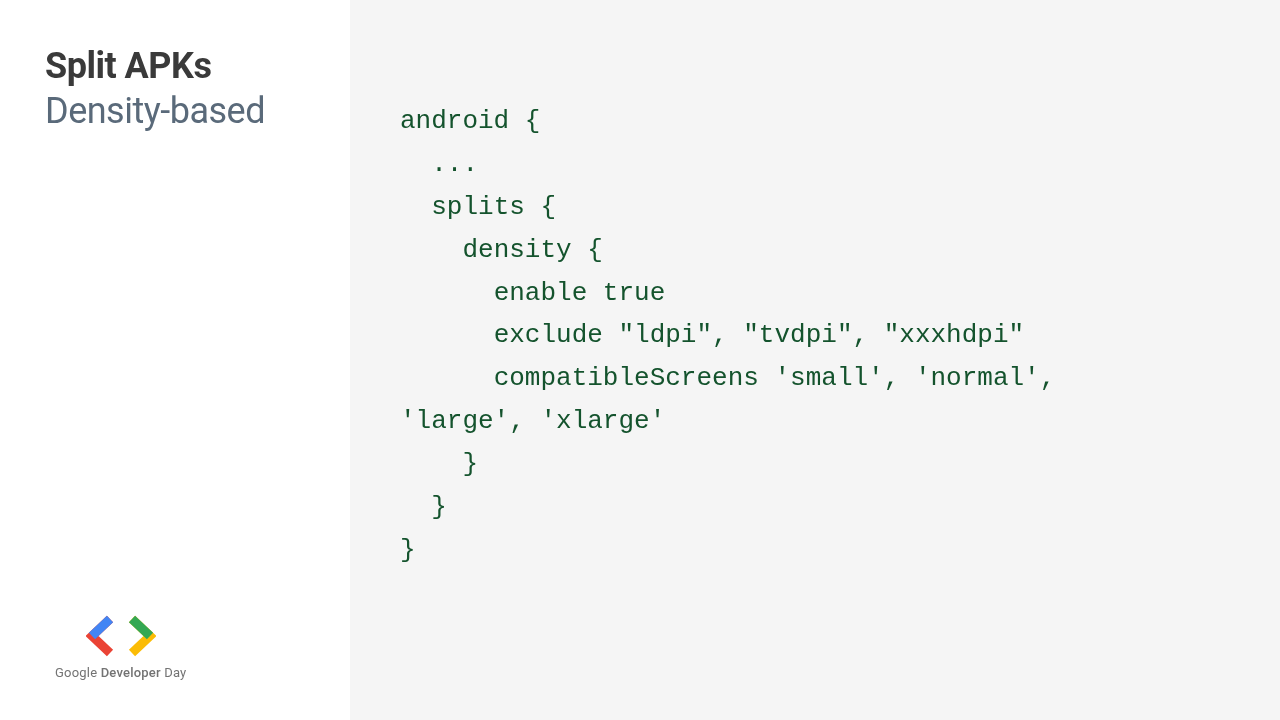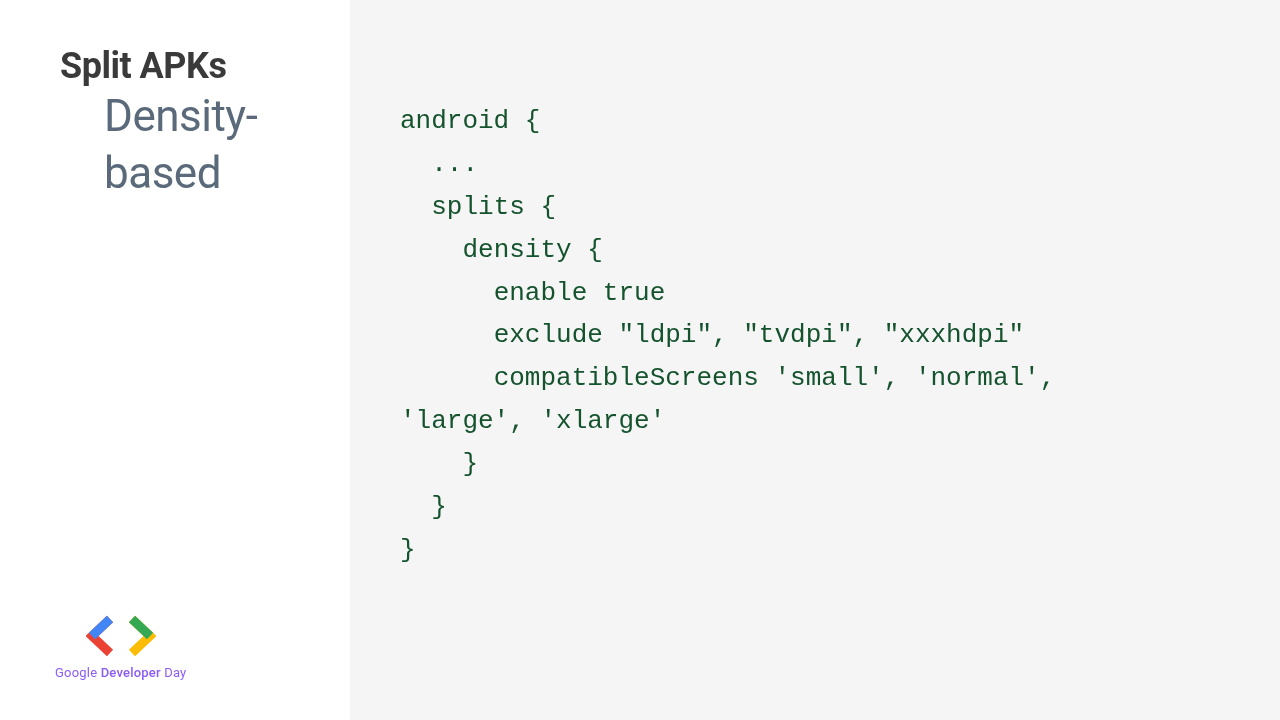--- a/index.html
+++ b/index.html
@@ -7,53 +7,52 @@
       width: 1280px;
       height: 720px;
       display: flex;
       font-family: -apple-system, BlinkMacSystemFont, "Segoe UI", Roboto, Arial, sans-serif;
       overflow: hidden;
     }
     .sidebar {
       width: 350px;
       height: 100%;
       background: #ffffff;
-      padding: 45px 30px 30px 60px;
+      padding: 45px 30px 30px 45px;
       position: relative;
     }
     .title-bold {
       font-size: 36px;
       font-weight: 700;
       color: #3a3a3a;
       line-height: 1.2;
       letter-spacing: -0.5px;
     }
     .title-light {
-      font-size: 44px;
+      font-size: 36px;
       font-weight: 400;
       color: #5a6a7a;
       line-height: 1.3;
       letter-spacing: -0.5px;
-      margin-left: 44px;
     }
     .logo-area {
       position: absolute;
       bottom: 40px;
       left: 55px;
     }
     .logo-chevrons {
       display: flex;
       align-items: center;
       justify-content: center;
       gap: 0;
       margin-bottom: 8px;
     }
     .logo-text {
       font-size: 13px;
-      color: #8b5cf6;
+      color: #737373;
       font-weight: 400;
       letter-spacing: 0.2px;
     }
     .logo-text .word-developer {
       font-weight: 500;
     }
     .main {
       flex: 1;
       height: 100%;
       background: #f5f5f5;

